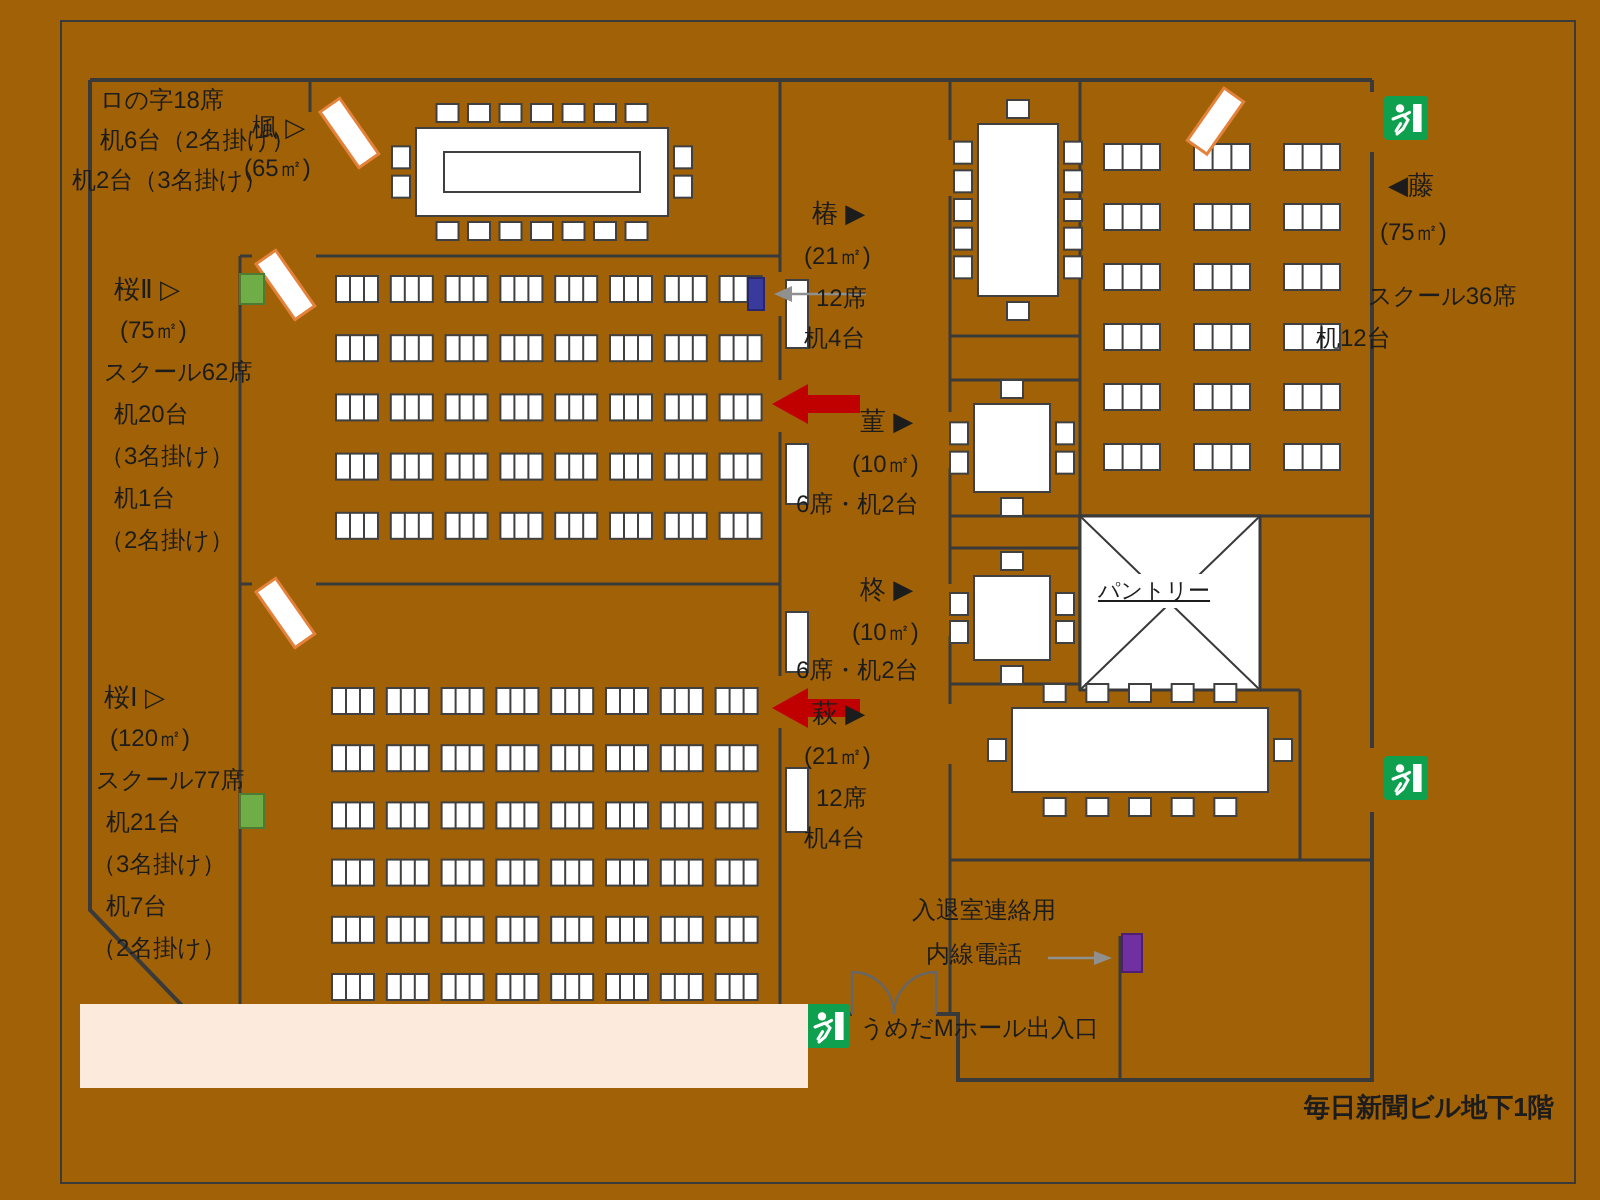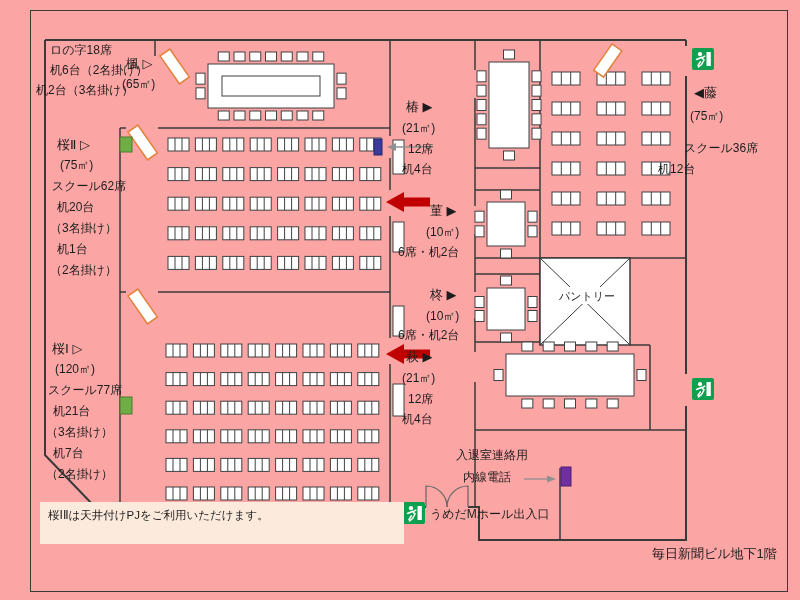--- a/index.html
+++ b/index.html
@@ -1,25 +1,25 @@
 <!DOCTYPE html>
 <html><head>
 <meta charset="utf-8">
 <style>
   html,body{margin:0;padding:0;background:#fff;}
-  #canvas{position:relative;width:800px;height:600px;background:#fca5a5;overflow:hidden;
+  #canvas{position:relative;width:800px;height:600px;background:#a16207;overflow:hidden;
           font-family:"Liberation Sans","DejaVu Sans",sans-serif;color:#1c1c1c;}
   #frame{position:absolute;left:30px;top:10px;width:756px;height:580px;border:1px solid #3a3a3a;}
   svg{position:absolute;left:0;top:0;}
   .lbl{position:absolute;white-space:nowrap;font-size:12px;line-height:1.1;}
   .big{font-size:13px;}
   .small{font-size:11px;}
-  .bold{font-weight:normal;}
+  .bold{font-weight:bold;}
   #note-box{position:absolute;left:40px;top:502px;width:364px;height:42px;background:#FCEBDC;}
-  .center{text-align:center;}
+  .center{text-align:left;text-decoration:underline;}
 </style>
 </head>
 <body>
 
 <div id="canvas">
 
 <div id="frame"></div>
 
 <svg id="plan" width="800" height="600" viewBox="0 0 800 600">
   <defs>
@@ -334,17 +334,16 @@
 <div class="lbl" style="left:684px;top:142px">スクール36席</div>
 <div class="lbl" style="left:658px;top:163px">机12台</div>
 
 <div class="lbl small center" style="left:549px;top:290px;width:76px">パントリー</div>
 
 <div class="lbl" style="left:456px;top:449px">入退室連絡用</div>
 <div class="lbl" style="left:463px;top:471px">内線電話</div>
 
 <div class="lbl" style="left:430px;top:508px">うめだMホール出入口</div>
 
-<div class="lbl" style="left:48px;top:509px;font-size:11.5px">桜ⅠⅡは天井付けPJをご利用いただけます。</div>
 
 <div class="lbl big bold" style="left:652px;top:547px">毎日新聞ビル地下1階</div>
 
 </div>
 
 </body></html>

